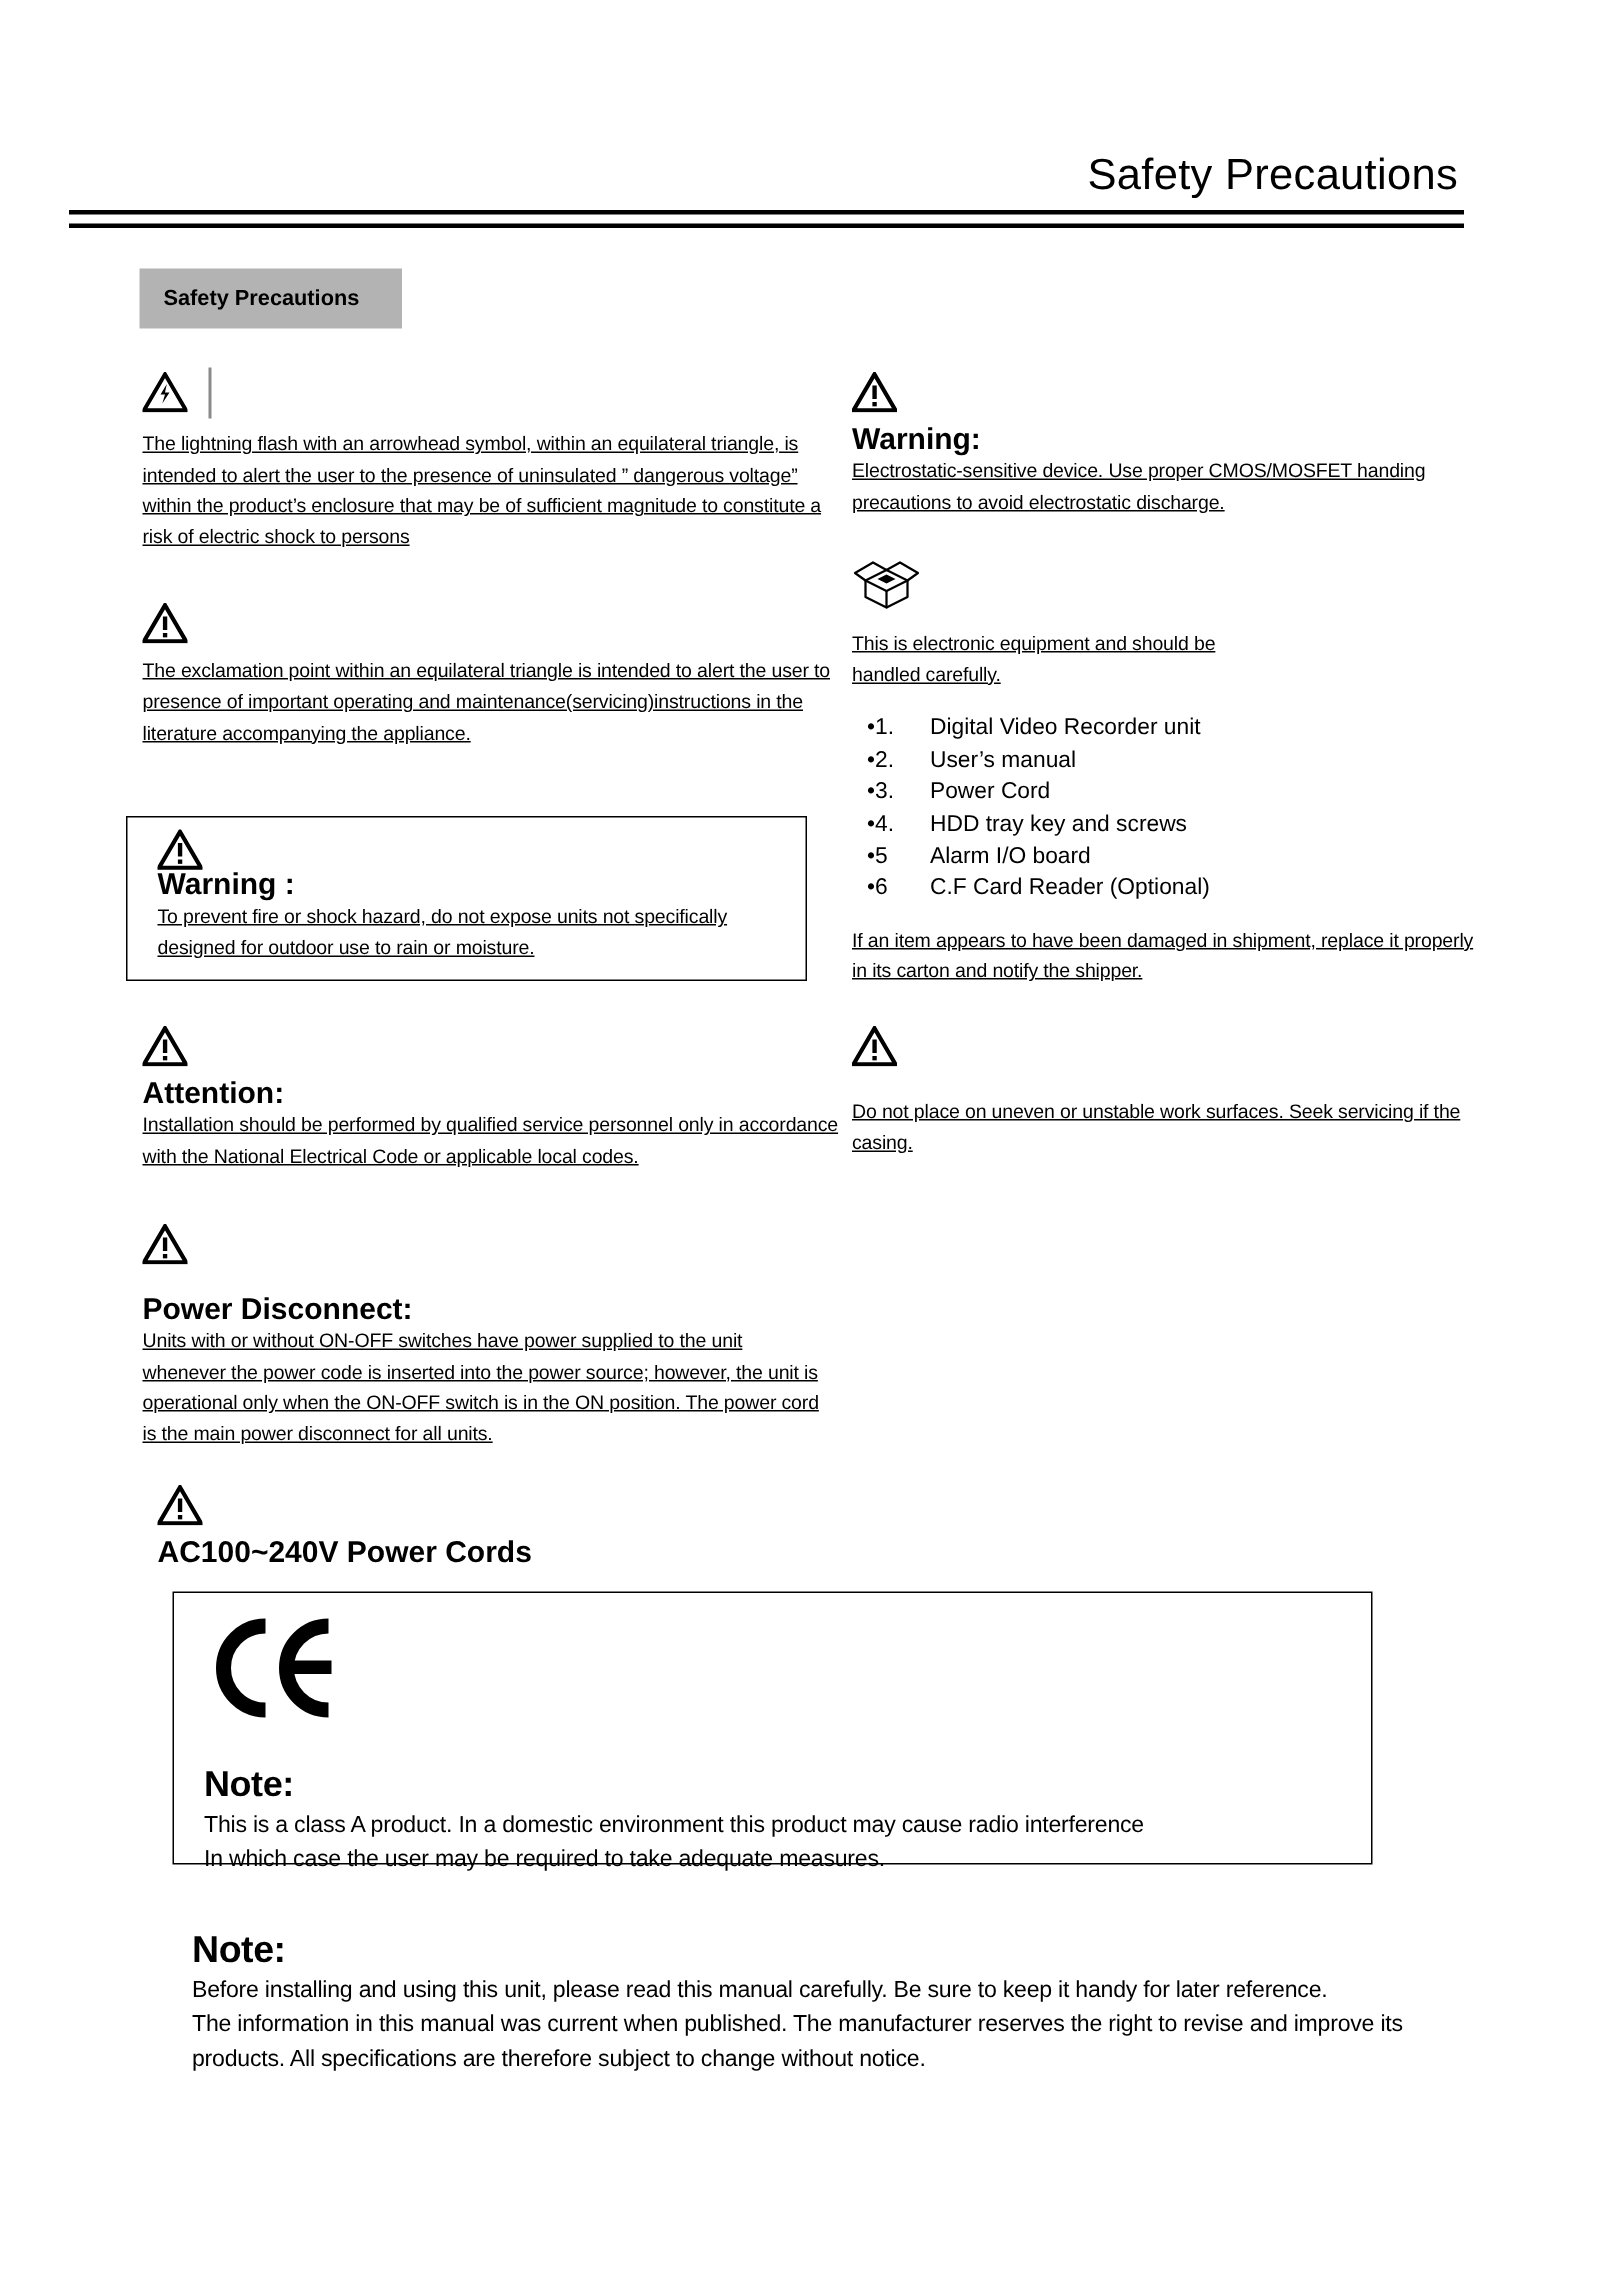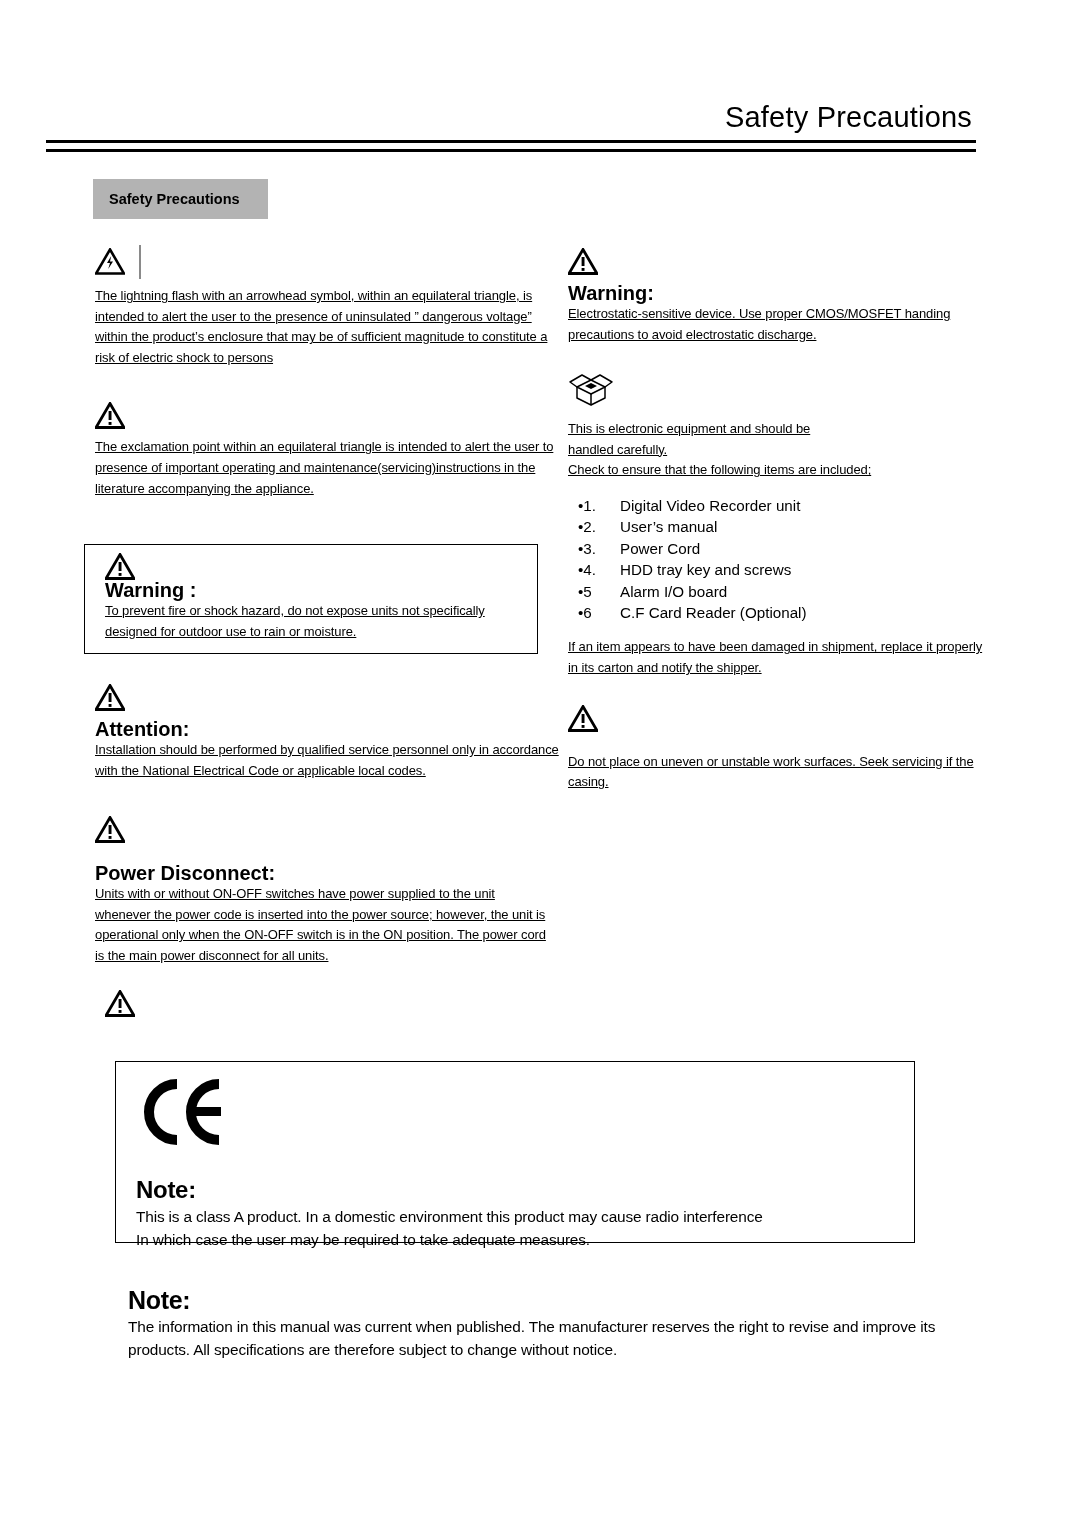--- a/index.html
+++ b/index.html
@@ -250,20 +250,21 @@
   <div class="para">Units with or without ON-OFF switches have power supplied to the unit whenever the power code is inserted into the power source; however, the unit is operational only when the ON-OFF switch is in the ON position. The power cord is the main power disconnect for all units.</div>
 </div>
 
 <div style="position:absolute; left:105px; top:990px; width:420px;">
   <svg class="icon-tri" viewBox="0 0 30 27">
     <path d="M15 1.5 L29 25.5 L1 25.5 Z" fill="none" stroke="#000" stroke-width="2.8"></path>
     <rect x="13.6" y="9" width="2.9" height="9" fill="#000"></rect>
     <rect x="13.6" y="20" width="2.9" height="2.9" fill="#000"></rect>
   </svg>
   <div class="spacer-8"></div>
+  <div class="para-heading">AC100~240V Power Cords</div>
 </div>
 
 <div id="col-right">
 
   <div class="block">
     <svg class="icon-tri" viewBox="0 0 30 27">
       <path d="M15 1.5 L29 25.5 L1 25.5 Z" fill="none" stroke="#000" stroke-width="2.8"></path>
       <rect x="13.6" y="9" width="2.9" height="9" fill="#000"></rect>
       <rect x="13.6" y="20" width="2.9" height="2.9" fill="#000"></rect>
     </svg>
@@ -281,21 +282,20 @@
         <path d="M9 16 L9 27 L23 34 L23 23"></path>
         <path d="M37 16 L37 27 L23 34"></path>
         <path d="M9 16 L2 11 L14 4 L23 9"></path>
         <path d="M37 16 L44 11 L32 4 L23 9"></path>
       </g>
       <path d="M17 15 L23 18 L29 15 L23 12 Z" fill="#000"></path>
     </svg>
     <div class="spacer-8"></div>
     <div class="para">This is electronic equipment and should be</div>
     <div class="para">handled carefully.</div>
-    <div class="para">Check to ensure that the following items are included;</div>
 
     <div class="spacer-14"></div>
 
     <ul class="pack-list">
       <li>
         <span class="num">•1.</span>
         <span>Digital Video Recorder unit</span>
       </li>
       <li>
         <span class="num">•2.</span>
@@ -342,14 +342,15 @@
     <path d="M83 8 A 28 28 0 1 0 83 64" fill="none" stroke="#000" stroke-width="10" stroke-linecap="butt"></path>
     <rect x="55" y="31" width="30" height="9" fill="#000"></rect>
   </svg>
   <div class="note-heading">Note:</div>
   <div class="note-body">This is a class A product. In a domestic environment this product may cause radio interference</div>
   <div class="note-body">In which case the user may be required to take adequate measures.</div>
 </div>
 
 <div id="final-note">
   <div class="note-heading">Note:</div>
+  <div class="note-body">Before installing and using this unit, please read this manual carefully. Be sure to keep it handy for later reference.</div>
   <div class="note-body">The information in this manual was current when published.  The manufacturer reserves the right to revise and improve its products.  All specifications are therefore subject to change without notice.</div>
 </div>
 
 </body></html>

